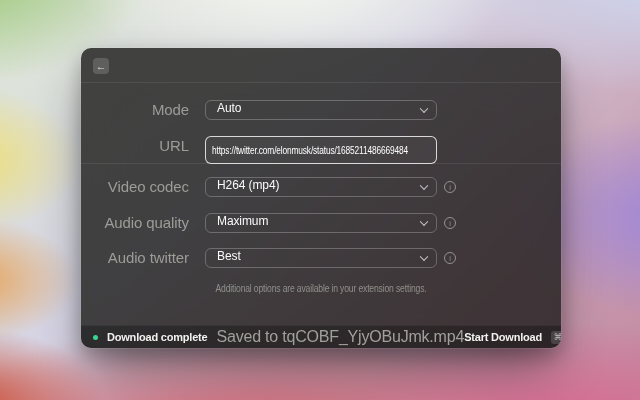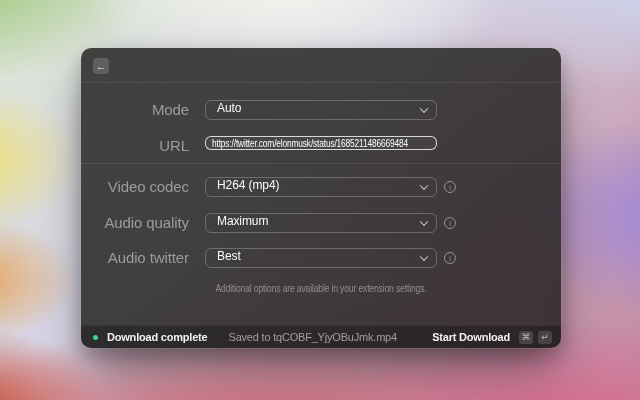--- a/index.html
+++ b/index.html
@@ -52,21 +52,21 @@
     border:1px solid rgba(255,255,255,.24);border-radius:6px;
     display:flex;padding:0 22px 0 11px;
     color:#fafafa;font-size:12px;letter-spacing:-.1px;cursor:default;
   }
   .chev{
     position:absolute;right:9px;top:50%;width:5px;height:5px;
     border-right:1.5px solid #c6c6c2;border-bottom:1.5px solid #c6c6c2;
     transform:translateY(-70%) rotate(45deg);
   }
   .textbox{
-    position:absolute;left:124px;width:232px;height:14px;box-sizing:border-box;
+    position:absolute;left:124px;width:232px;height:28px;box-sizing:border-box;
     border:1.5px solid rgba(255,255,255,.8);border-radius:6px;
     background:rgba(255,255,255,.03);
     display:flex;align-items:center;padding:0 6px;overflow:hidden;
     color:#ffffff;cursor:text;
   }
   .url-text{
     font-size:11px;letter-spacing:-.2px;white-space:nowrap;
     display:inline-block;transform:scaleX(.76);transform-origin:left center;
   }
   .sep{
@@ -84,21 +84,21 @@
     font-size:11px;letter-spacing:-.2px;color:#8f8f8b;line-height:14px;
     transform:scaleX(.78);transform-origin:50% 50%;white-space:nowrap;
   }
   .footer{
     position:absolute;left:0;right:0;bottom:0;height:23px;box-sizing:border-box;
     background:rgba(8,8,8,.32);border-top:1px solid rgba(255,255,255,.05);
     display:flex;align-items:center;padding:0 9px;
   }
   .dot{width:5px;height:5px;border-radius:50%;background:#3ad493;flex:none;margin-left:3px;}
   .status-title{margin-left:9px;font-size:11px;font-weight:bold;letter-spacing:-.2px;color:#f2f2f0;white-space:nowrap;}
-  .status-detail{margin-left:21px;font-size:11px;letter-spacing:-.2px;color:#a0a09c;white-space:nowrap;}
+  .status-detail{margin-left:9px;font-size:16px;letter-spacing:-.2px;color:#a0a09c;white-space:nowrap;}
   .spacer{flex:1;}
   .start{
     background:none;border:none;padding:0;margin:0 4px 0 0;
     font-size:11px;font-weight:bold;letter-spacing:-.2px;color:#f2f2f0;
     font-family:inherit;cursor:default;white-space:nowrap;
   }
   .key{
     width:14px;height:13px;margin-left:5px;flex:none;
     border-radius:3px;background:rgba(255,255,255,.14);
     color:#bdbdb9;font-size:9px;line-height:13px;text-align:center;

